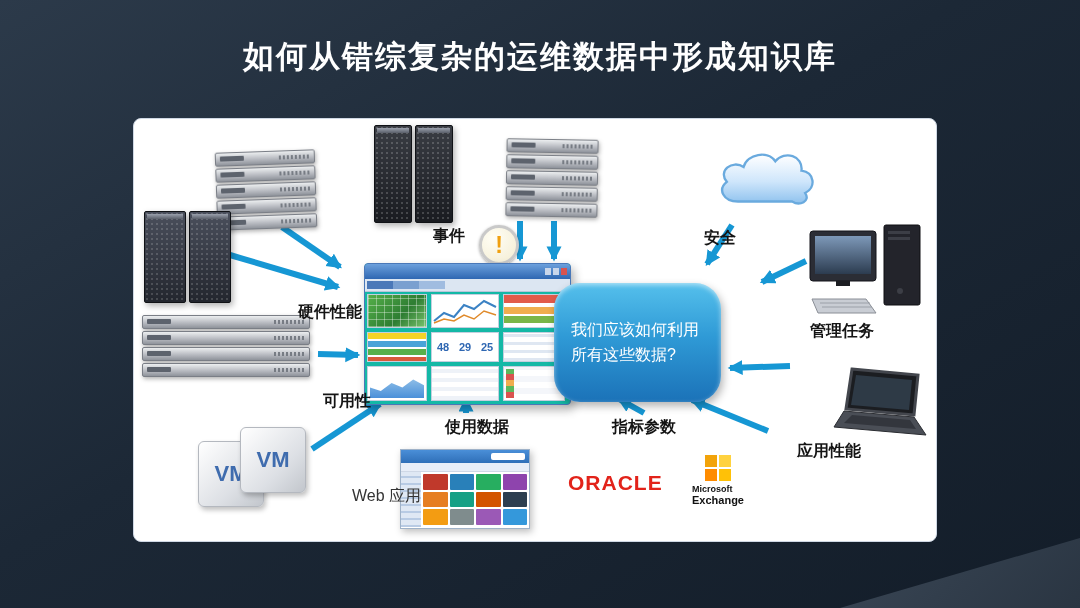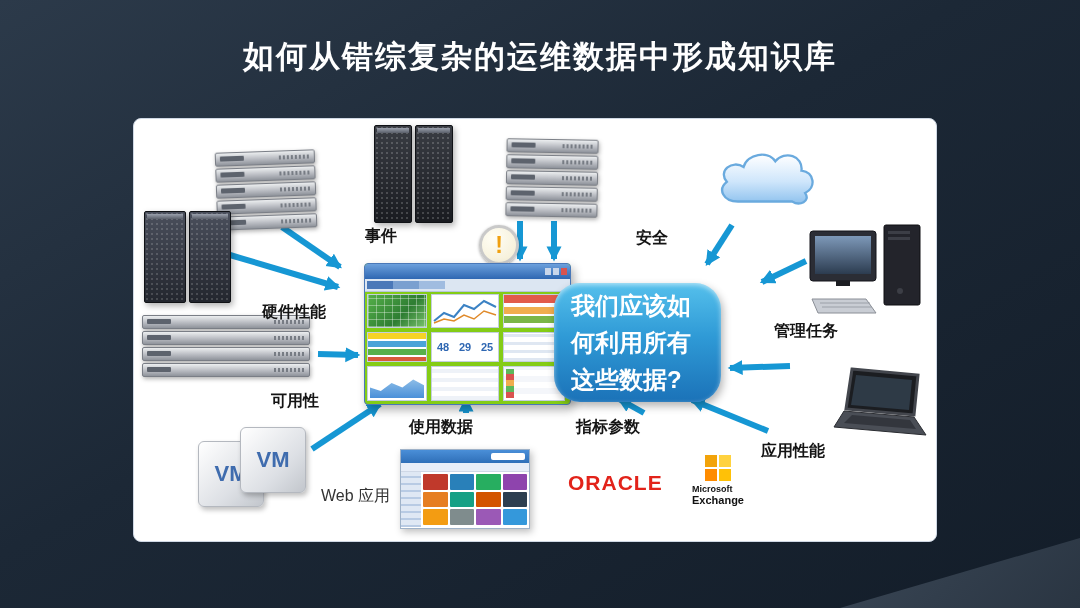--- a/index.html
+++ b/index.html
@@ -9,21 +9,21 @@
   .bg-wedge{position:absolute;right:0;bottom:0;width:240px;height:70px;
     background:linear-gradient(135deg,#3a4756,#2a3542);
     clip-path:polygon(100% 0,100% 100%,0 100%);}
   .title{position:absolute;top:36px;left:0;right:0;margin:0;text-align:center;
     color:#ffffff;font-size:31px;font-weight:bold;letter-spacing:2px;}
   .panel{position:absolute;left:133px;top:118px;width:802px;height:422px;
     background:#ffffff;border:1px solid #cfd8e4;border-radius:8px;}
   .arrows{position:absolute;left:0;top:0;width:802px;height:422px;}
   .arrows line{stroke:#1697d4;stroke-width:6;}
 
-  .lbl{position:absolute;width:100px;text-align:left;font-size:16px;
+  .lbl{position:absolute;width:100px;text-align:right;font-size:16px;
     font-weight:bold;color:#141414;}
 
   
   .router{position:absolute;display:flex;flex-direction:column;gap:2px;
     filter:drop-shadow(1px 2px 2px rgba(0,0,0,.3));}
   .router .slab{height:12px;border:1px solid #7a7e86;border-radius:2px;position:relative;
     background:linear-gradient(180deg,#eceef0 0%,#b9bcc2 55%,#8f939b 100%);}
   .router .slab::before{content:"";position:absolute;left:4px;top:3px;width:24px;height:5px;
     background:#5d636d;border-radius:1px;}
   .router .slab::after{content:"";position:absolute;right:5px;top:4px;width:30px;height:4px;
@@ -54,21 +54,21 @@
 
   
   .warn{position:absolute;left:345px;top:106px;width:34px;height:34px;border-radius:50%;
     background:radial-gradient(circle at 35% 30%,#fffef5,#f3ecd2);
     border:3px solid #c9c9c9;box-shadow:0 1px 3px rgba(0,0,0,.35);
     display:flex;align-items:center;justify-content:center;}
   .warn span{color:#f0a010;font-weight:bold;font-size:23px;line-height:1;}
 
   
   .dash{position:absolute;left:230px;top:144px;width:205px;height:140px;
-    background:#84cc16;border:1px solid #4a78b8;border-radius:4px;
+    background:#14b8a6;border:1px solid #4a78b8;border-radius:4px;
     box-shadow:3px 5px 10px rgba(0,0,0,.3);}
   .dash-titlebar{height:15px;border-radius:3px 3px 0 0;position:relative;
     background:linear-gradient(180deg,#6ca0dc,#2f67b2);}
   .win-dots{position:absolute;right:3px;top:4px;width:22px;height:7px;
     background:linear-gradient(90deg,#c9d6ea 0 6px,transparent 6px 8px,#c9d6ea 8px 14px,transparent 14px 16px,#d9534f 16px 22px);}
   .dash-toolbar{height:12px;background:#dce6f2;border-bottom:1px solid #b8c6da;
     background-image:linear-gradient(90deg,#4a78b8 0 26px,#7aa0d0 26px 52px,#a0bce0 52px 78px,transparent 78px);
     background-size:100% 8px;background-position:2px 2px;background-repeat:no-repeat;}
   .dash-body{position:relative;height:111px;}
   .tile{position:absolute;border:1px solid #c4cfdf;background:#fff;box-sizing:border-box;}
@@ -94,21 +94,21 @@
     background:repeating-linear-gradient(0deg,#eef2f8 0 4px,#fff 4px 9px);}
   .t-status{left:138px;top:74px;width:62px;height:35px;position:absolute;
     background:repeating-linear-gradient(0deg,#fff 0 6px,#f4f6fa 6px 12px);}
   .t-status::before{content:"";position:absolute;left:2px;top:2px;bottom:2px;width:8px;
     background:repeating-linear-gradient(0deg,#d9534f 0 6px,#5cb85c 6px 12px,#f0ad4e 12px 18px);}
 
   
   .bubble{position:absolute;left:420px;top:164px;width:167px;height:119px;border-radius:26px;
     background:linear-gradient(180deg,#55c0ec 0%,#2f9ad6 45%,#1b72b8 100%);
     box-shadow:2px 4px 8px rgba(0,0,0,.3),inset 0 2px 5px rgba(255,255,255,.55);
-    color:#fff;font-size:24px;font-weight:bold;line-height:1.55;
+    color:#fff;font-size:16px;font-weight:normal;line-height:1.55;
     display:flex;align-items:center;padding:10px 17px;box-sizing:border-box;}
 
   
   .vm{position:absolute;left:56px;top:308px;width:108px;height:82px;margin-left:8px;}
   .vm-card{position:absolute;width:64px;height:64px;border-radius:6px;
     background:linear-gradient(135deg,#ffffff,#dcdfe4 65%,#c2c6cc);
     border:1px solid #b4b8bf;box-shadow:2px 3px 5px rgba(0,0,0,.25);
     display:flex;align-items:center;justify-content:center;
     font-weight:bold;color:#3f6cae;font-size:22px;}
   .vm-back{left:0;top:14px;}

